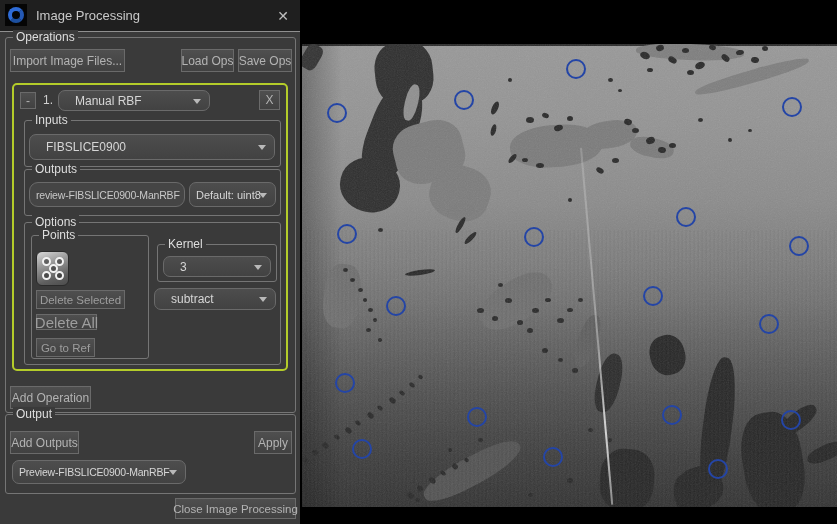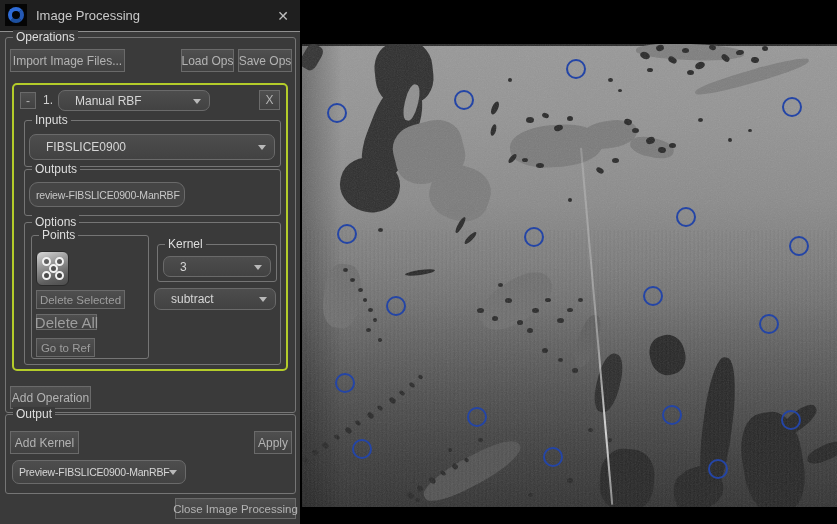--- a/index.html
+++ b/index.html
@@ -139,20 +139,21 @@
         <div class="btn" id="btn-x">X</div>
 
         <div class="gb" id="gb-inputs">
           <div class="gb-label">Inputs</div>
           <div class="dd" id="dd-input">FIBSLICE0900</div>
         </div>
 
         <div class="gb" id="gb-outputs">
           <div class="gb-label">Outputs</div>
           <div class="field" id="field-outname">review-FIBSLICE0900-ManRBF</div>
+          <div class="dd" id="dd-dtype">Default: uint8</div>
         </div>
 
         <div class="gb" id="gb-options">
           <div class="gb-label">Options</div>
           <div class="gb" id="gb-points">
             <div class="gb-label">Points</div>
             <div class="btn" id="btn-points-icon">
               <span class="dot"></span>
               <span class="dot"></span>
               <span class="dot"></span>
@@ -169,21 +170,21 @@
           </div>
           <div class="dd" id="dd-blend">subtract</div>
         </div>
       </div>
 
       <div class="btn" id="btn-addop">Add Operation</div>
     </div>
 
     <div class="gb" id="gb-output">
       <div class="gb-label">Output</div>
-      <div class="btn" id="btn-addout">Add Kernel</div>
+      <div class="btn" id="btn-addout">Add Outputs</div>
       <div class="btn" id="btn-apply">Apply</div>
       <div class="dd" id="dd-dataset">Preview-FIBSLICE0900-ManRBF</div>
     </div>
 
     <div class="btn" id="btn-close-proc">Close Image Processing</div>
   </div>
 
   <div id="viewer">
     <div id="mg-base"></div>
     <div id="mg-left-shade"></div>

